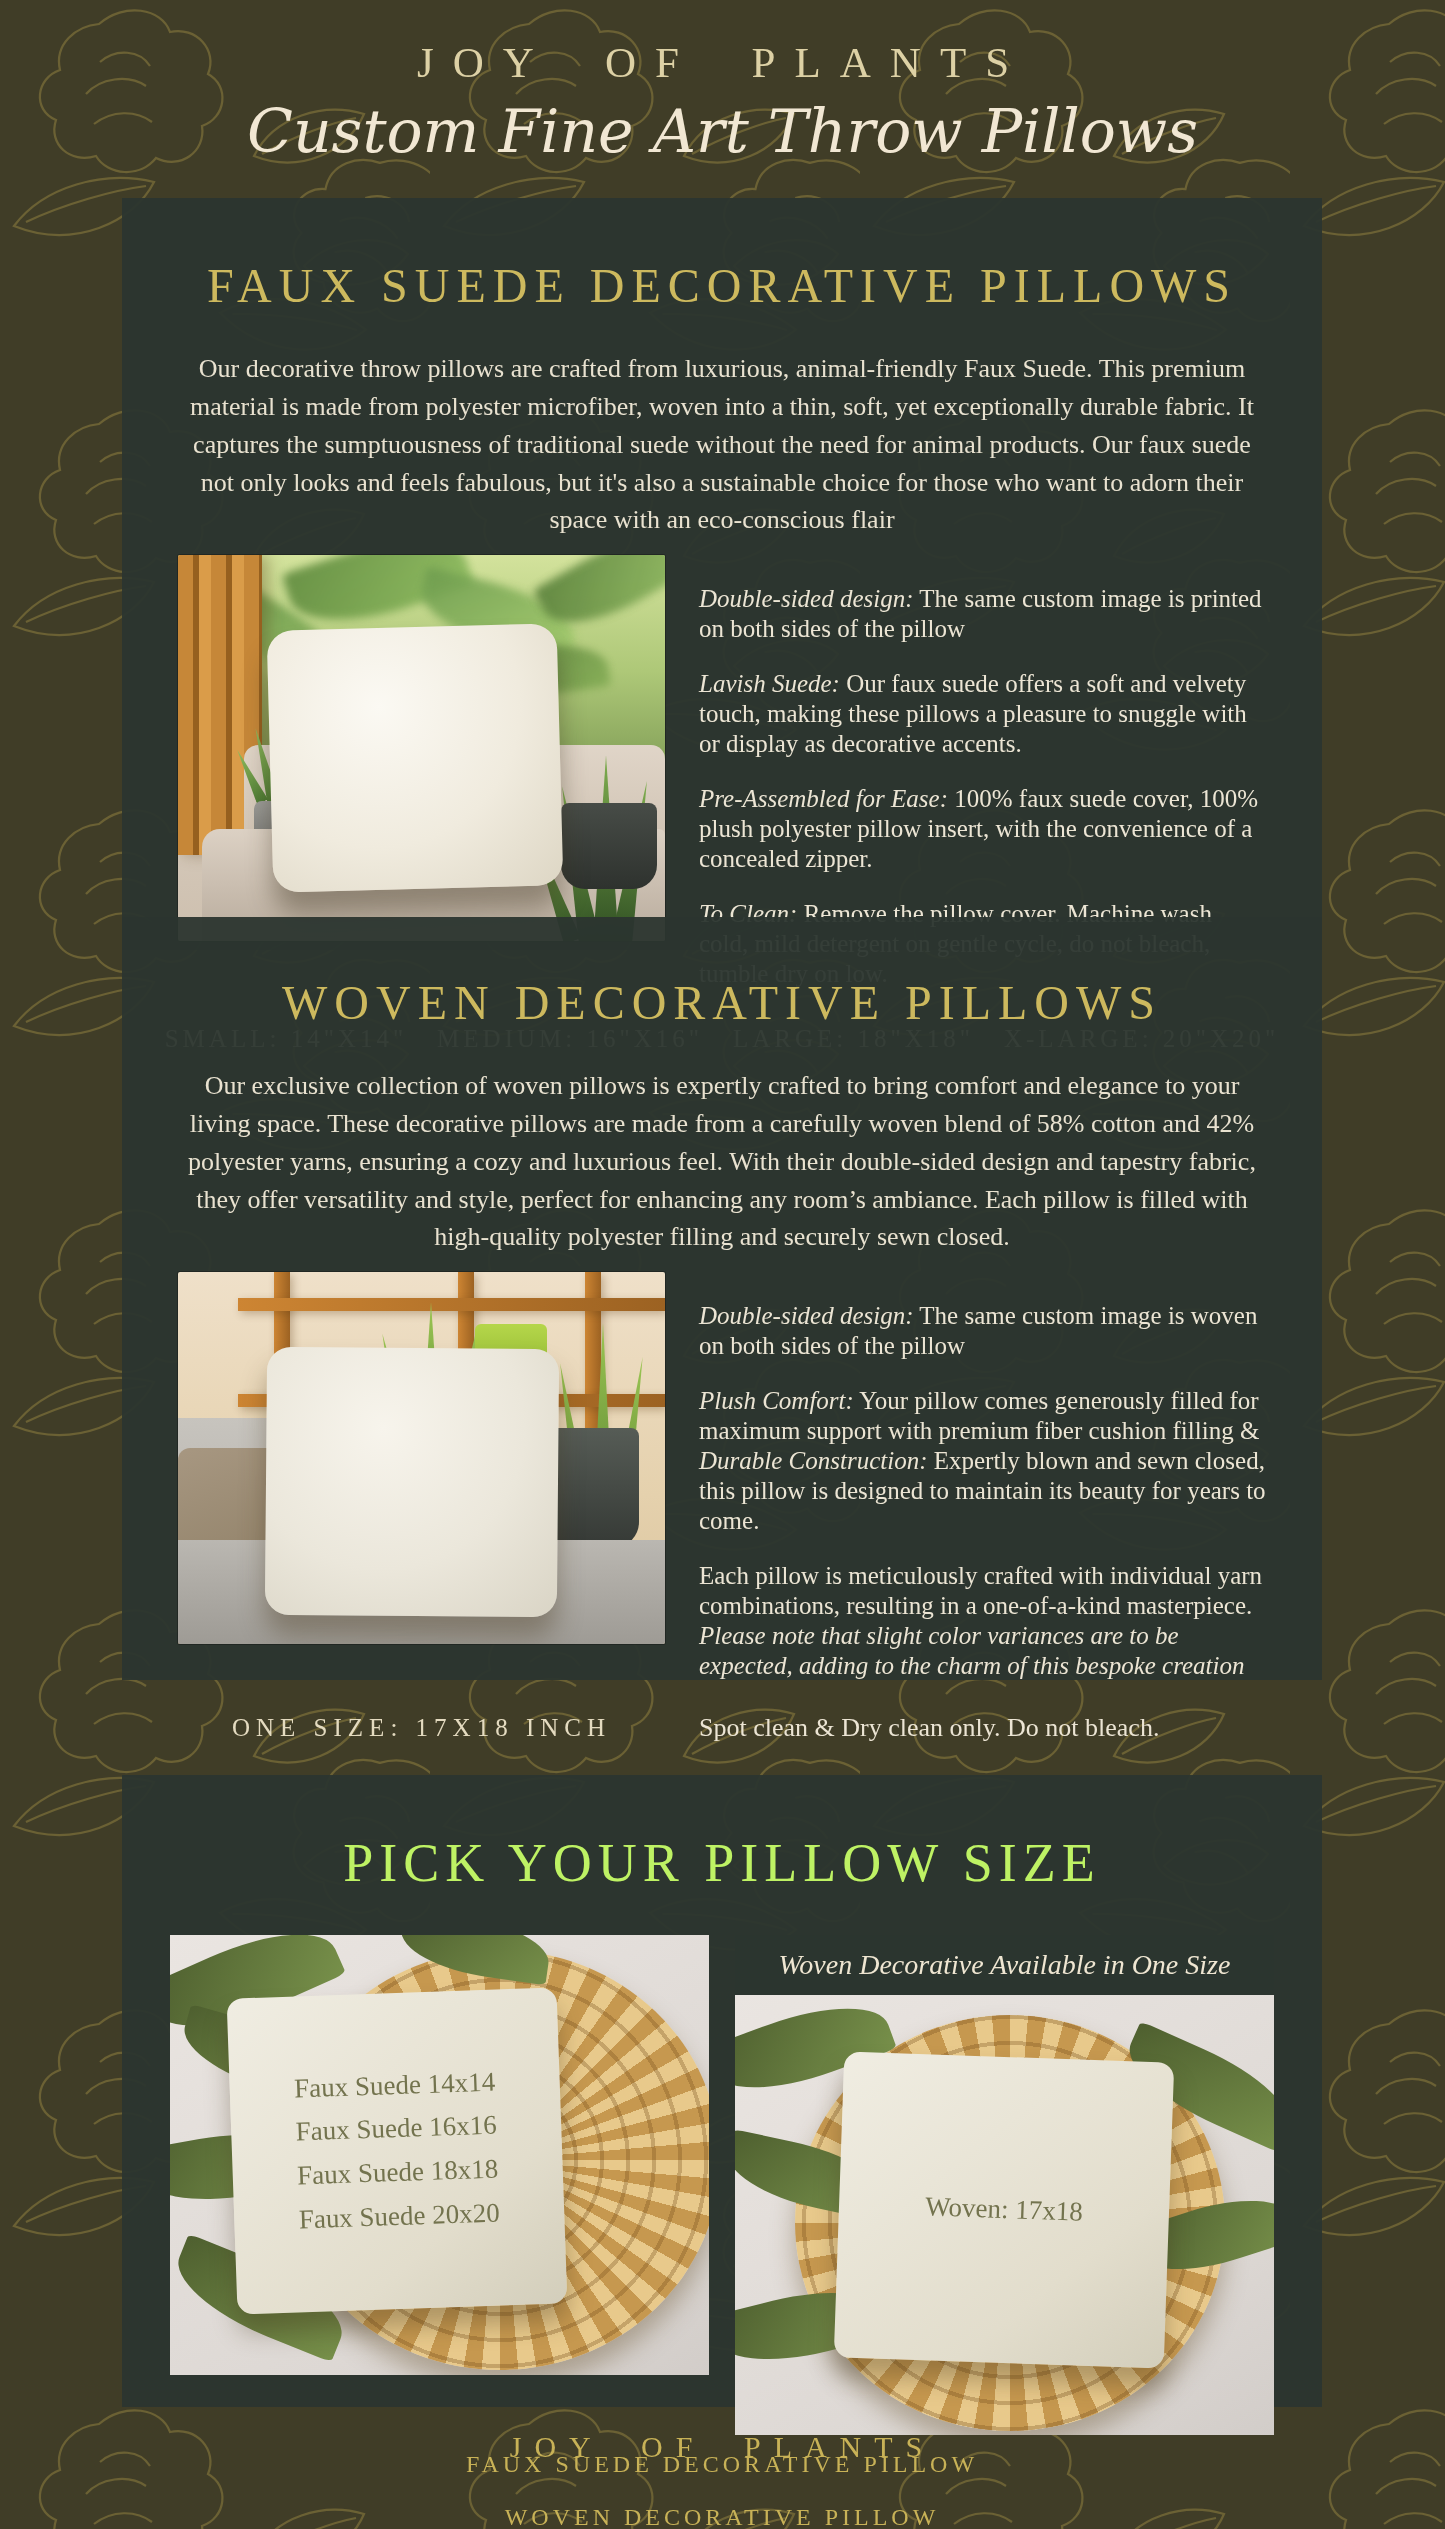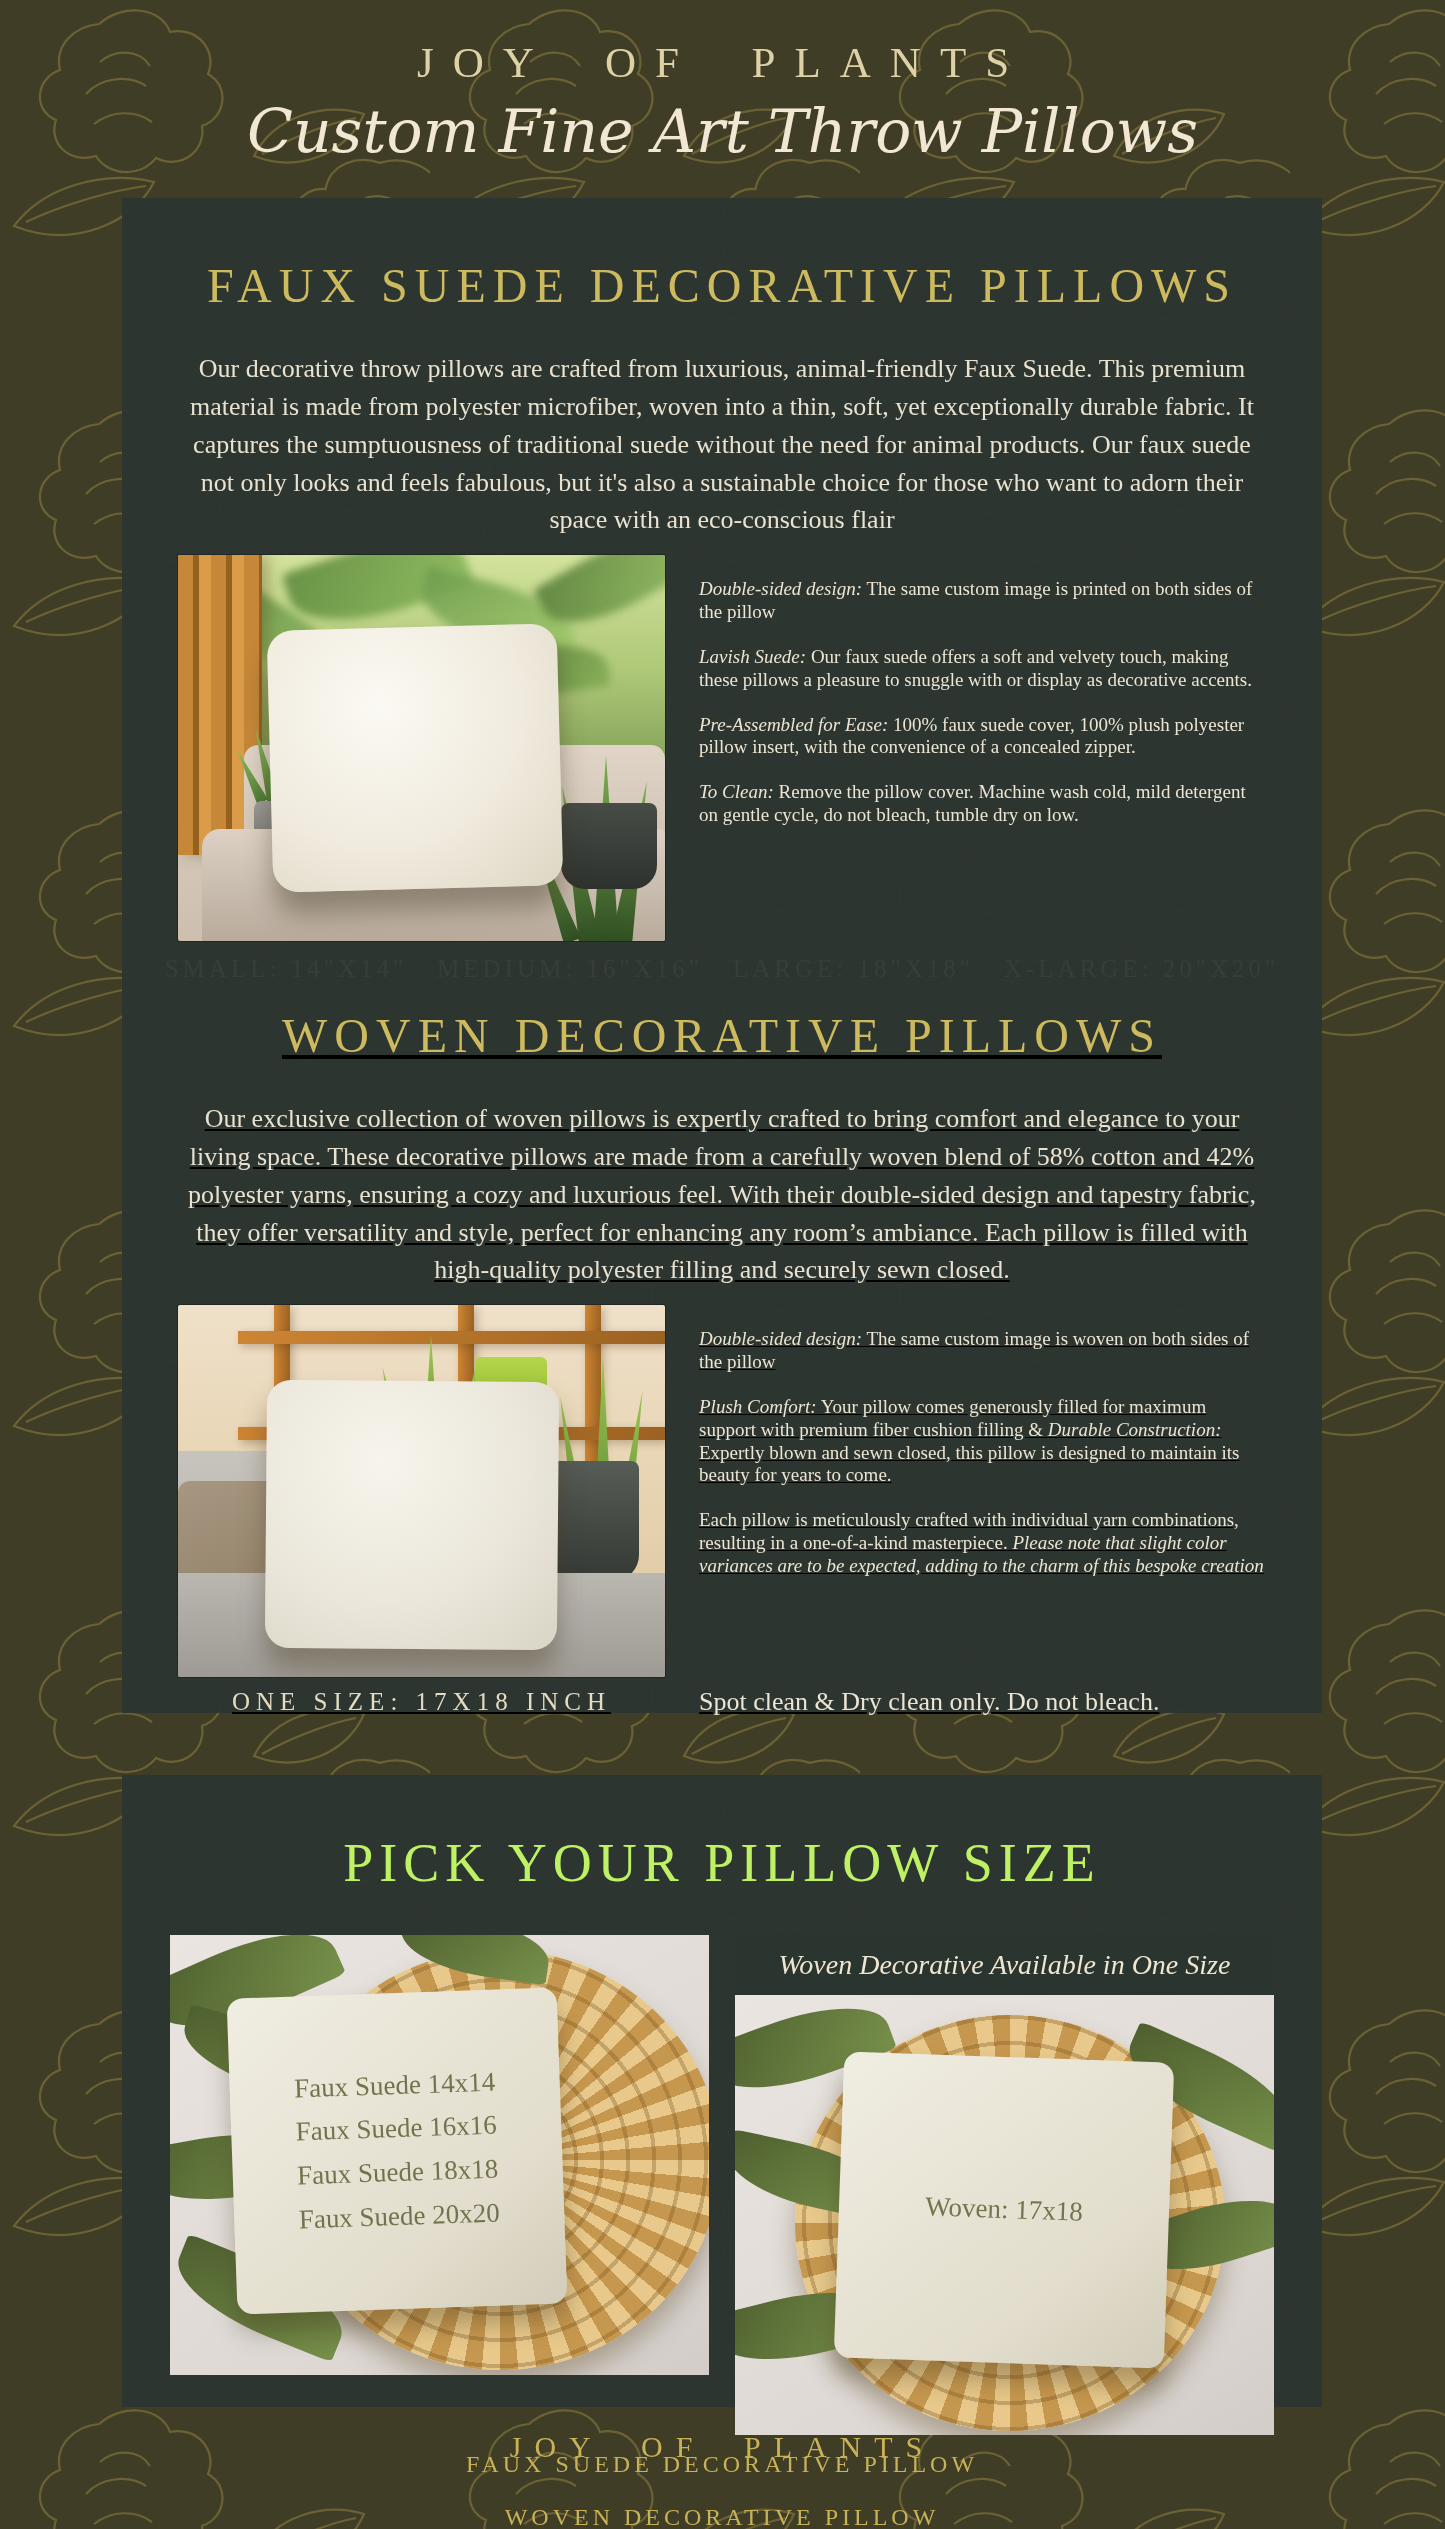--- a/index.html
+++ b/index.html
@@ -23,21 +23,21 @@
     position:absolute;top:2430px;left:0;width:100%;text-align:center;z-index:2;
     color:#c8b257;font-size:30px;letter-spacing:13px;word-spacing:18px;
   }
 
   
   .panel{
     position:absolute;left:122px;width:1200px;z-index:1;box-sizing:border-box;
     background:rgba(43,53,47,0.95);
   }
   .p1{top:198px;height:752px;padding:24px 56px 0;}
-  .p2{top:950px;height:763px;padding:22px 56px 0;text-decoration:underline;}
+  .p2{top:917px;height:763px;padding:22px 56px 0;}
   .p3{top:1775px;height:632px;padding:16px 48px 0;}
 
   .section-title{
     text-align:center;color:#cdb95e;font-weight:400;
     font-size:48px;line-height:1;letter-spacing:7px;
   }
   .p3 .section-title{font-size:54px;letter-spacing:6px;color:#bef264;}
 
   .intro{
     margin:12px auto 0;width:1086px;text-align:center;
@@ -45,21 +45,21 @@
   }
 
   .row{display:flex;gap:34px;margin-top:16px;align-items:flex-start;}
   .photo{
     flex:none;position:relative;overflow:hidden;border-radius:2px;
     box-shadow:0 0 0 1px rgba(0,0,0,.25);
   }
   .photo.s1{width:487px;height:386px;}
   .photo.s2{width:487px;height:372px;}
 
-  .features{flex:1;color:#ece5d4;font-size:19px;line-height:1.2;padding-top:4px;text-align:left;}
+  .features{flex:1;color:#ece5d4;font-size:25px;line-height:1.2;padding-top:4px;text-align:left;}
   .feature{margin-bottom:22px;}
   .feature .lab{font-style:italic;}
 
   .sizes-row{
     display:flex;justify-content:center;gap:30px;margin-top:14px;
     color:#e6ddc2;font-size:25px;letter-spacing:4px;white-space:nowrap;
   }
 
   .bottom-row{display:flex;gap:34px;margin-top:10px;align-items:center;}
   .one-size{flex:none;width:487px;text-align:center;color:#e4dbc0;font-size:25px;letter-spacing:6px;}

